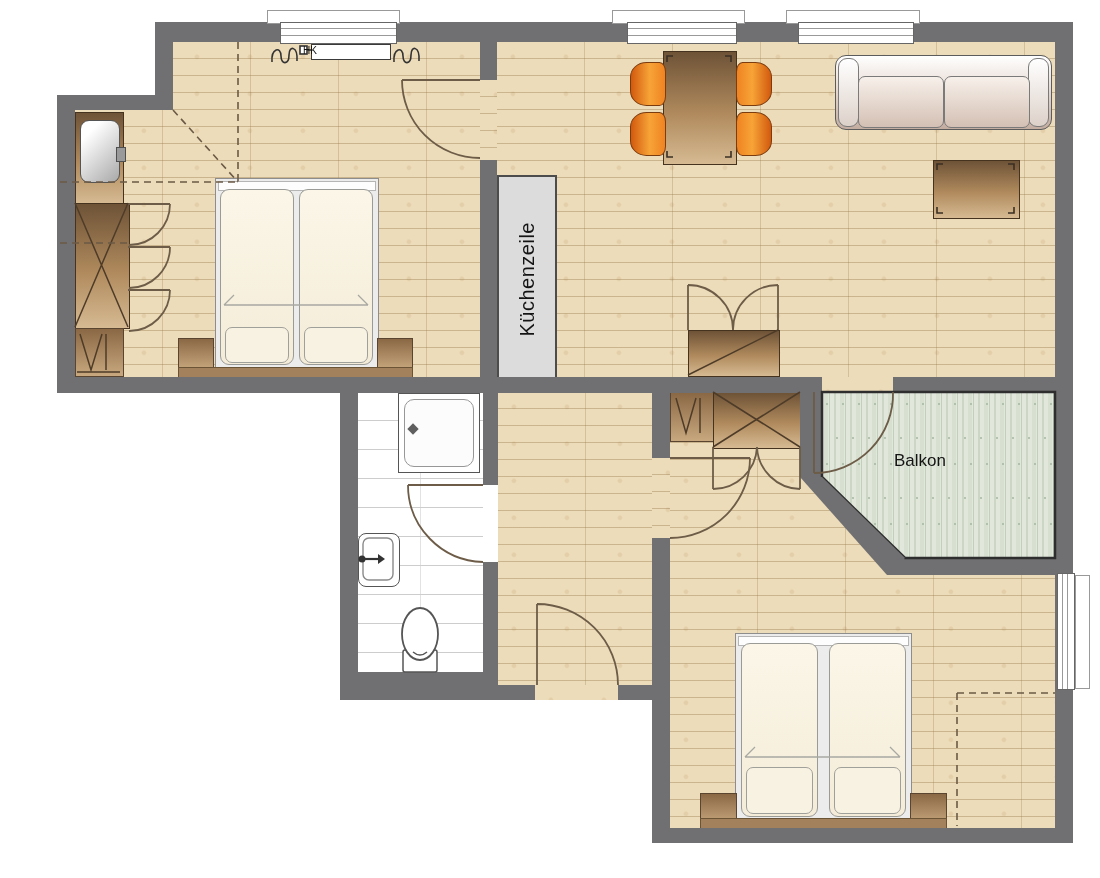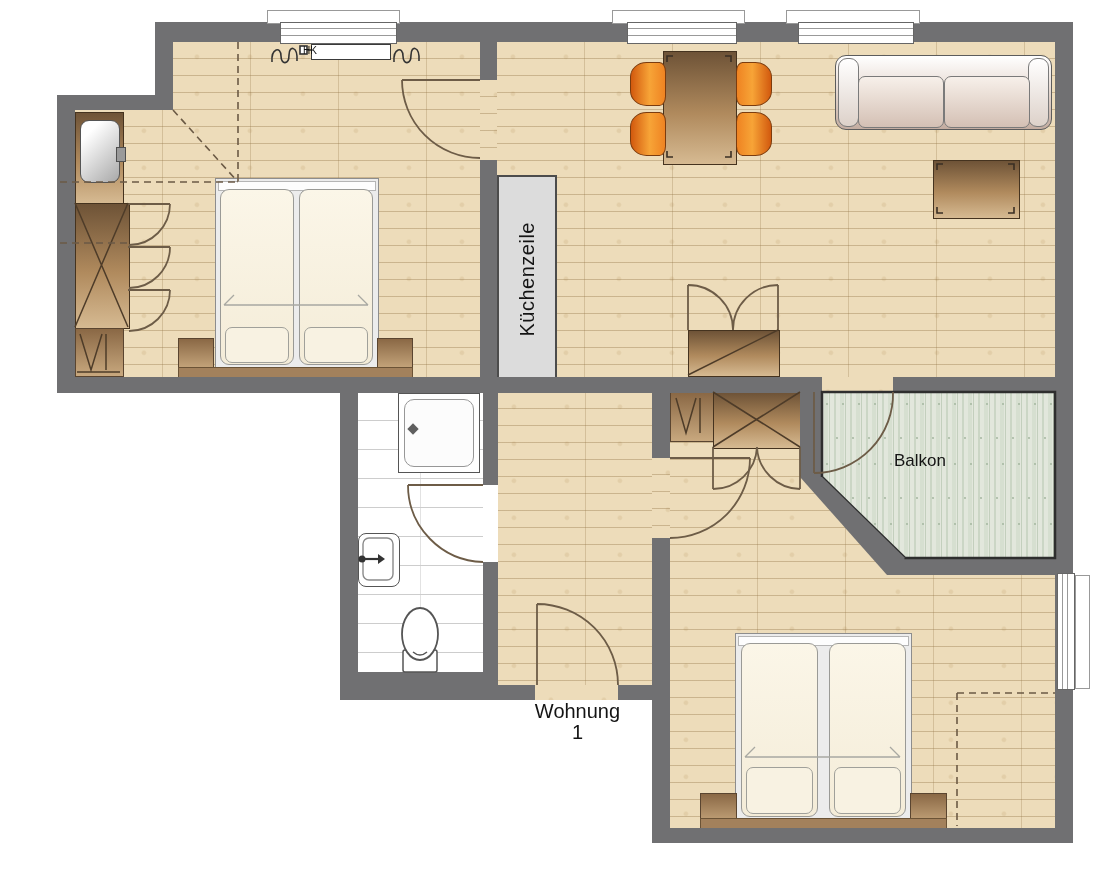--- a/index.html
+++ b/index.html
@@ -214,19 +214,15 @@
     <ellipse cx="420" cy="634" rx="18" ry="26" fill="#fff" stroke="#555" stroke-width="1.8"></ellipse>
     <path d="M413 652 q7 6 14 0" stroke="#555" stroke-width="1.4" fill="none"></path>
     <rect x="363" y="538" width="30" height="42" rx="6" fill="none" stroke="#8a8a8a" stroke-width="1.4"></rect>
     <circle cx="362" cy="559" r="3.5" fill="#333"></circle>
     <path d="M362 559 H378" stroke="#333" stroke-width="2.2" fill="none"></path>
     <path d="M378 554 L385 559 L378 564 Z" fill="#333"></path>
     <rect x="409" y="425" width="8" height="8" fill="#5f5f5f" transform="rotate(45 413 429)"></rect>
   </svg>
 
   <div class="abs lbl z40" style="left:875px;top:451px;width:90px;text-align:center;font-size:17px;">Balkon</div>
-  <div class="abs lbl z40" style="left:510px;top:701px;width:135px;text-align:center;font-size:20px;line-height:21px;">
-    <div>Wohnung</div>
-    <div>1</div>
-  </div>
   <div class="abs lbl z40" style="left:294px;top:45px;font-size:10px;padding-left:9px;">HK</div>
 
 </div>
 
 </body></html>

